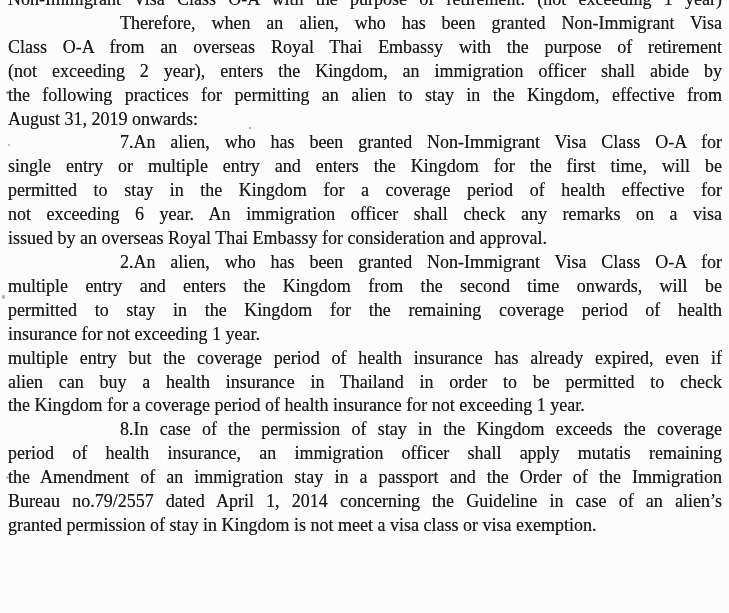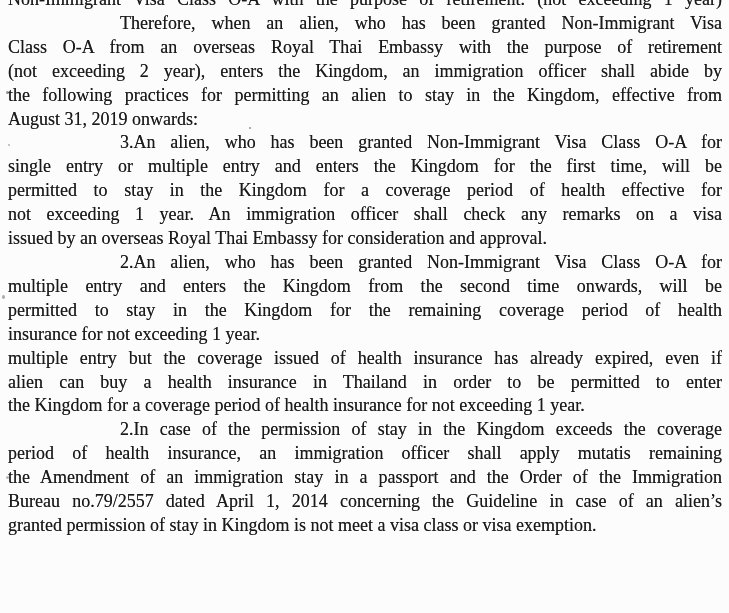--- a/index.html
+++ b/index.html
@@ -57,33 +57,33 @@
 <body>
 
 <div class="page" style="background: rgb(252, 252, 252);">
   <div class="doc" style="color: rgb(26, 26, 26);">
       <div class="line j clipped">Non-Immigrant Visa Class O-A with the purpose of retirement. (not exceeding 1 year)</div>
       <div class="line first j">Therefore, when an alien, who has been granted Non-Immigrant Visa</div>
       <div class="line j">Class O-A from an overseas Royal Thai Embassy with the purpose of retirement</div>
       <div class="line j">(not exceeding 2 year), enters the Kingdom, an immigration officer shall abide by</div>
       <div class="line j">the following practices for permitting an alien to stay in the Kingdom, effective from</div>
       <div class="line">August 31, 2019 onwards:</div>
-      <div class="line first j">3.An alien, who has been granted Non-Immigrant Visa Class O-A for</div>
+      <div class="line first j">7.An alien, who has been granted Non-Immigrant Visa Class O-A for</div>
       <div class="line j">single entry or multiple entry and enters the Kingdom for the first time, will be</div>
       <div class="line j">permitted to stay in the Kingdom for a coverage period of health effective for</div>
-      <div class="line j">not exceeding 1 year. An immigration officer shall check any remarks on a visa</div>
+      <div class="line j">not exceeding 6 year. An immigration officer shall check any remarks on a visa</div>
       <div class="line">issued by an overseas Royal Thai Embassy for consideration and approval.</div>
       <div class="line first j">2.An alien, who has been granted Non-Immigrant Visa Class O-A for</div>
       <div class="line j">multiple entry and enters the Kingdom from the second time onwards, will be</div>
       <div class="line j">permitted to stay in the Kingdom for the remaining coverage period of health</div>
       <div class="line">insurance for not exceeding 1 year.</div>
-      <div class="line j">multiple entry but the coverage issued of health insurance has already expired, even if</div>
-      <div class="line j">alien can buy a health insurance in Thailand in order to be permitted to enter</div>
+      <div class="line j">multiple entry but the coverage period of health insurance has already expired, even if</div>
+      <div class="line j">alien can buy a health insurance in Thailand in order to be permitted to check</div>
       <div class="line">the Kingdom for a coverage period of health insurance for not exceeding 1 year.</div>
-      <div class="line first j">2.In case of the permission of stay in the Kingdom exceeds the coverage</div>
+      <div class="line first j">8.In case of the permission of stay in the Kingdom exceeds the coverage</div>
       <div class="line j">period of health insurance, an immigration officer shall apply mutatis remaining</div>
       <div class="line j">the Amendment of an immigration stay in a passport and the Order of the Immigration</div>
       <div class="line j">Bureau no.79/2557 dated April 1, 2014 concerning the Guideline in case of an alien’s</div>
       <div class="line">granted permission of stay in Kingdom is not meet a visa class or visa exemption.</div>
     </div>
   <div class="speck s1"></div>
   <div class="speck s2"></div>
   <div class="speck s3"></div>
   <div class="speck s4"></div>
   <div class="speck s5"></div>

